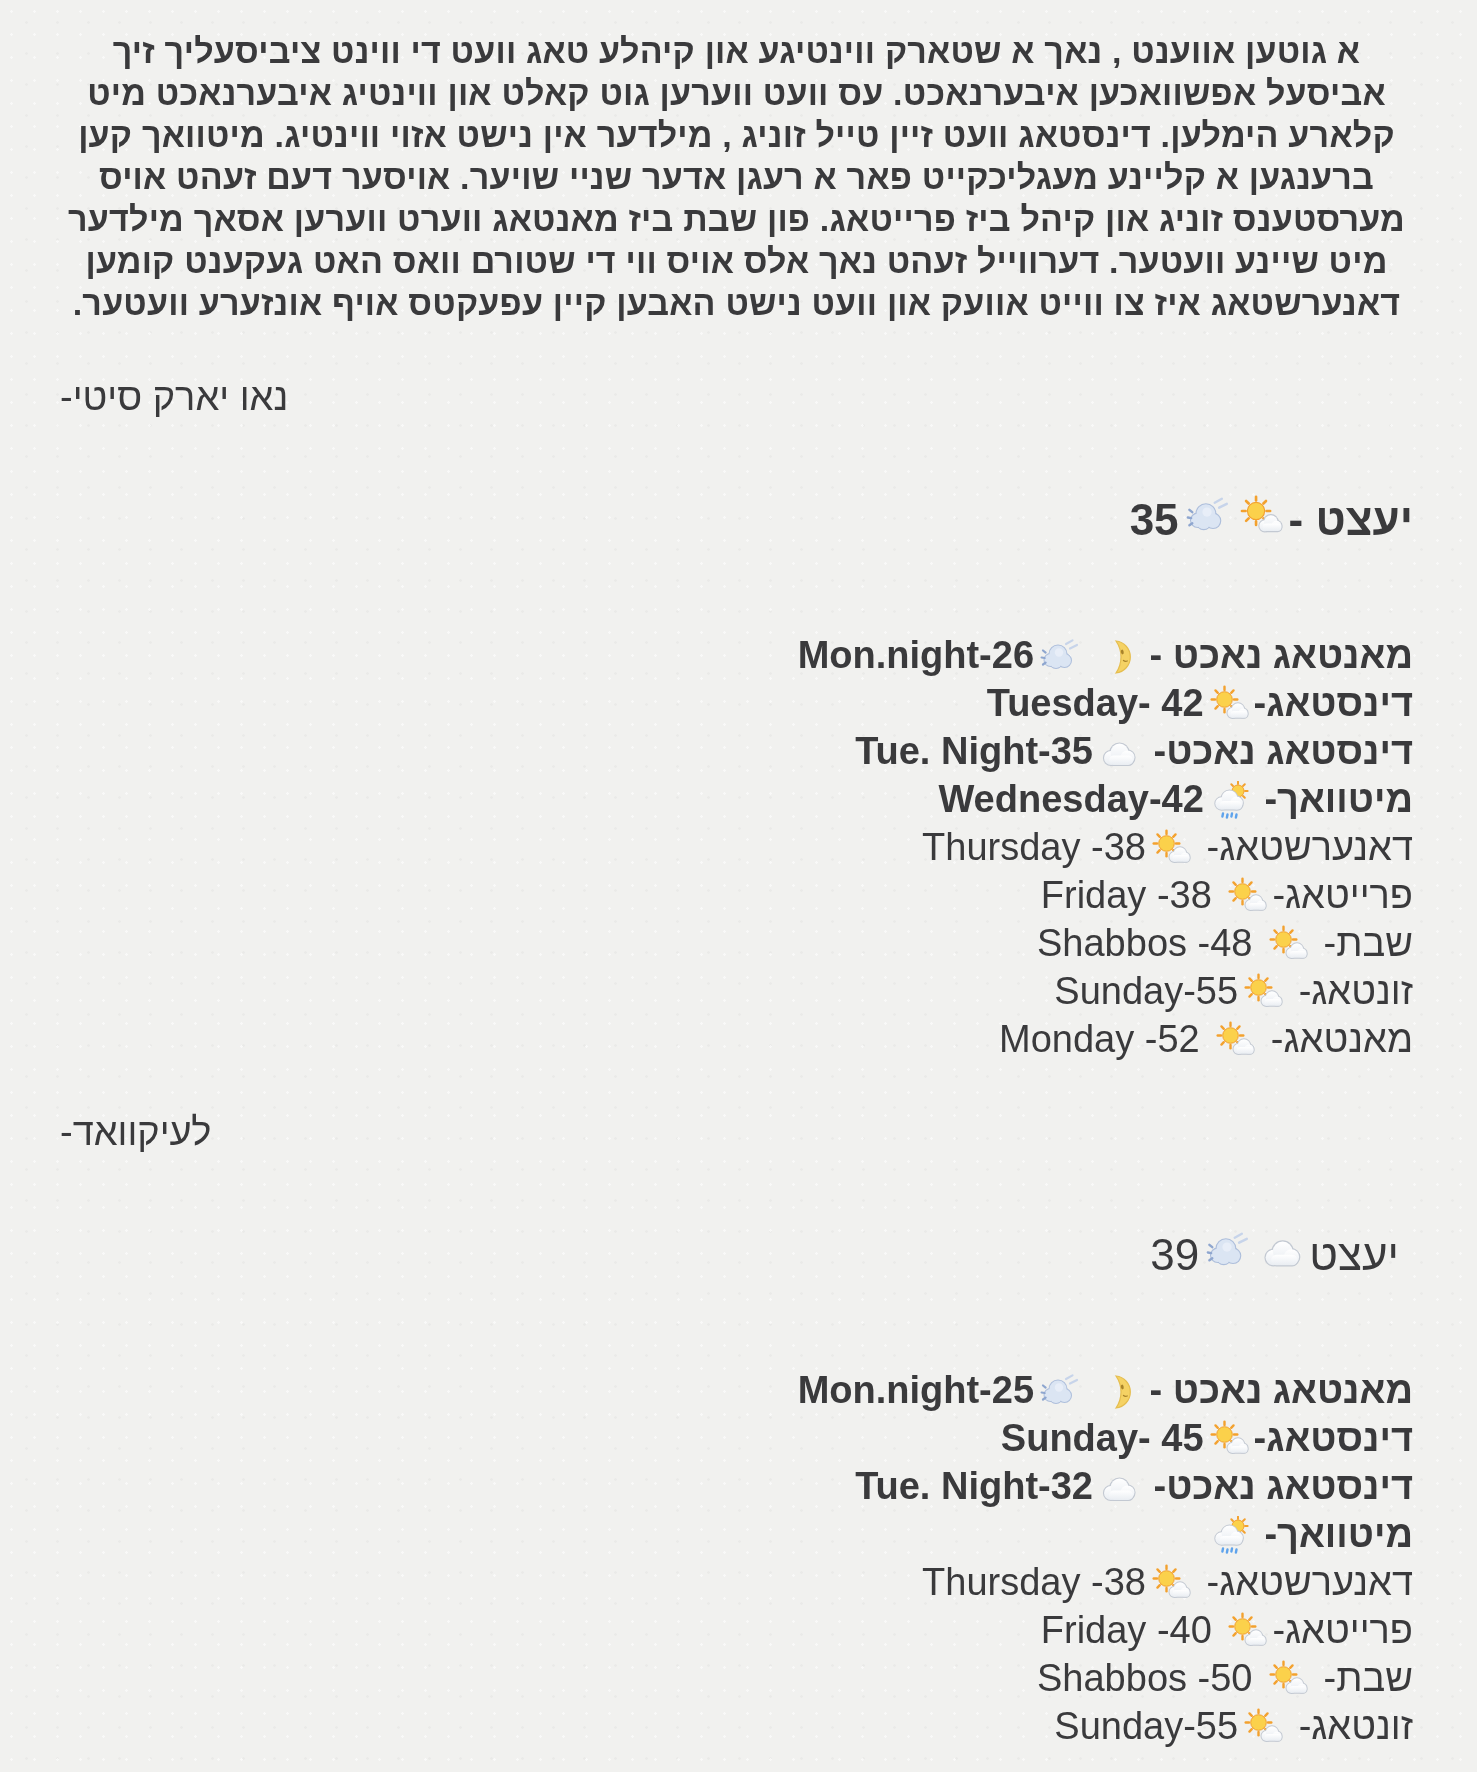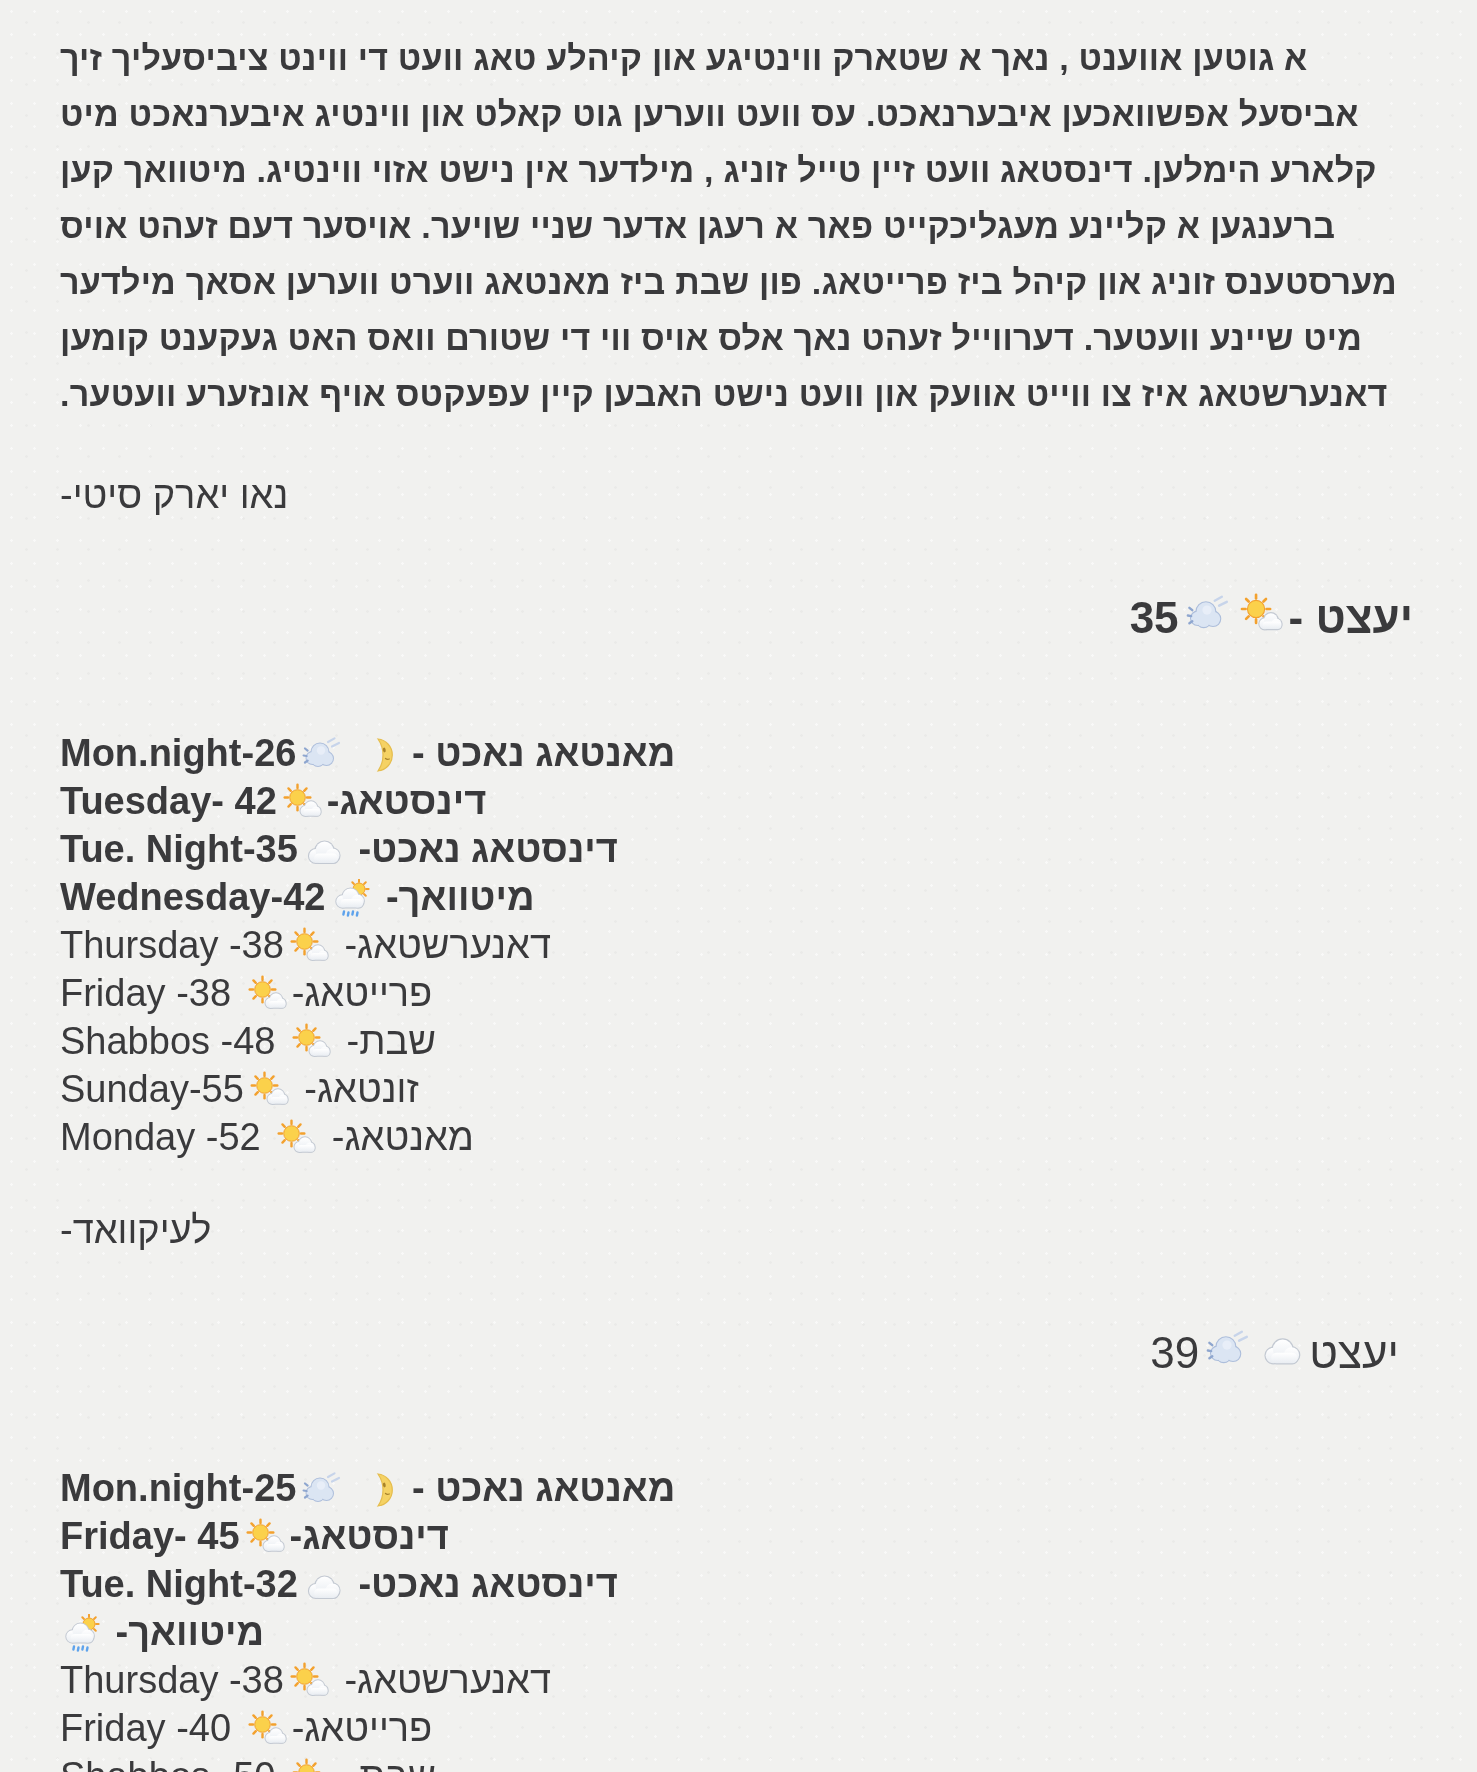--- a/index.html
+++ b/index.html
@@ -12,23 +12,23 @@
       radial-gradient(rgba(201,201,195,.16) 1px, transparent 1.5px);
     background-size:23px 23px, 31px 31px;
     background-position:0 0, 11px 7px;
     font-family:"Liberation Sans","DejaVu Sans",sans-serif;
     color:#3a3a3c;
     overflow:hidden;
   }
   .page{padding:30px 64px 0 60px;}
   .intro{
     direction:rtl;
-    text-align:left;
+    text-align:center;
     font-size:34px;
-    line-height:56px;
+    line-height:42px;
     font-weight:700;
     margin:0 0 52px 0;
     letter-spacing:.2px;
   }
   .city-header{
     direction:rtl;
     text-align:left;
     font-size:38px;
     font-weight:400;
     margin:0 0 74px 0;
@@ -43,20 +43,21 @@
     font-weight:400;
     margin:0 0 84px 0;
   }
   .now-line.bold{font-weight:700;}
   .now-line .heb{direction:rtl;unicode-bidi:isolate;}
   .now-line.wide-gap .heb{margin-right:14px;}
   .rows{display:flex;flex-direction:column;}
   .row{
     display:flex;
     flex-direction:row;
+    justify-content:flex-end;
     align-items:center;
     gap:5px;
     height:48px;
     font-size:38px;
     font-weight:400;
     white-space:pre;
   }
   .row.bold{font-weight:700;}
   .row .heb{direction:rtl;unicode-bidi:isolate;}
   .icon{display:inline-flex;align-items:center;transform:translateY(2px);}
@@ -244,21 +245,21 @@
             </svg>
           </span></span>
       <span class="heb">יעצט</span>
     </div>
     <div class="rows">
         <div class="row bold"><span>Mon.night-25</span><span class="icon"><svg width="40" height="40" viewBox="0 0 40 40" aria-hidden="true">
               <use href="#sym-wind"></use>
             </svg></span><span class="icon"><svg width="40" height="40" viewBox="0 0 40 40" aria-hidden="true">
               <use href="#sym-moon"></use>
             </svg></span><span class="heb" dir="rtl">מאנטאג נאכט - </span></div>
-        <div class="row bold"><span>Friday- 45</span><span class="icon"><svg width="40" height="40" viewBox="0 0 40 40" aria-hidden="true">
+        <div class="row bold"><span>Sunday- 45</span><span class="icon"><svg width="40" height="40" viewBox="0 0 40 40" aria-hidden="true">
               <use href="#sym-partly-sunny"></use>
             </svg></span><span class="heb" dir="rtl">דינסטאג-</span></div>
         <div class="row bold"><span>Tue. Night-32</span><span class="icon"><svg width="40" height="40" viewBox="0 0 40 40" aria-hidden="true">
               <use href="#sym-cloud"></use>
             </svg></span><span class="heb" dir="rtl">דינסטאג נאכט- </span></div>
         <div class="row bold"><span class="icon"><svg width="40" height="40" viewBox="0 0 40 40" aria-hidden="true">
               <use href="#sym-sun-drizzle"></use>
             </svg></span><span class="heb" dir="rtl">מיטוואך- </span></div>
         <div class="row"><span>Thursday -38</span><span class="icon"><svg width="40" height="40" viewBox="0 0 40 40" aria-hidden="true">
               <use href="#sym-partly-sunny"></use>

